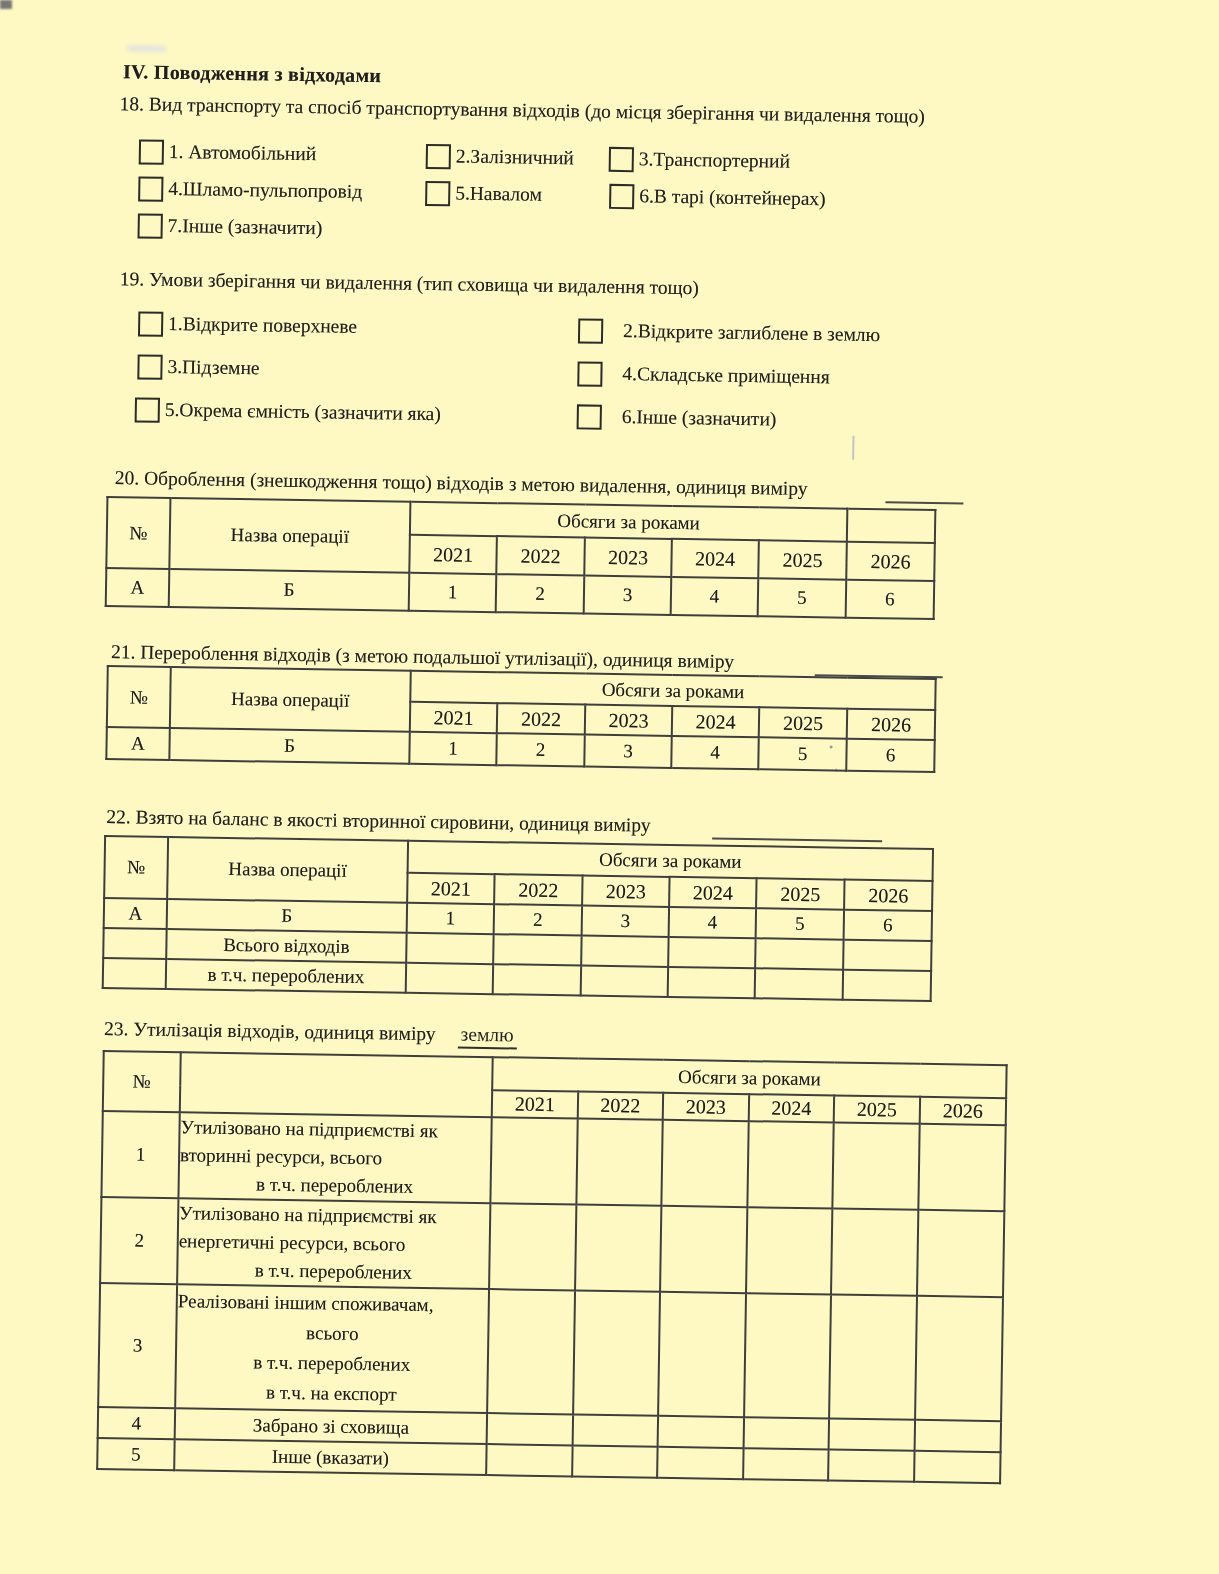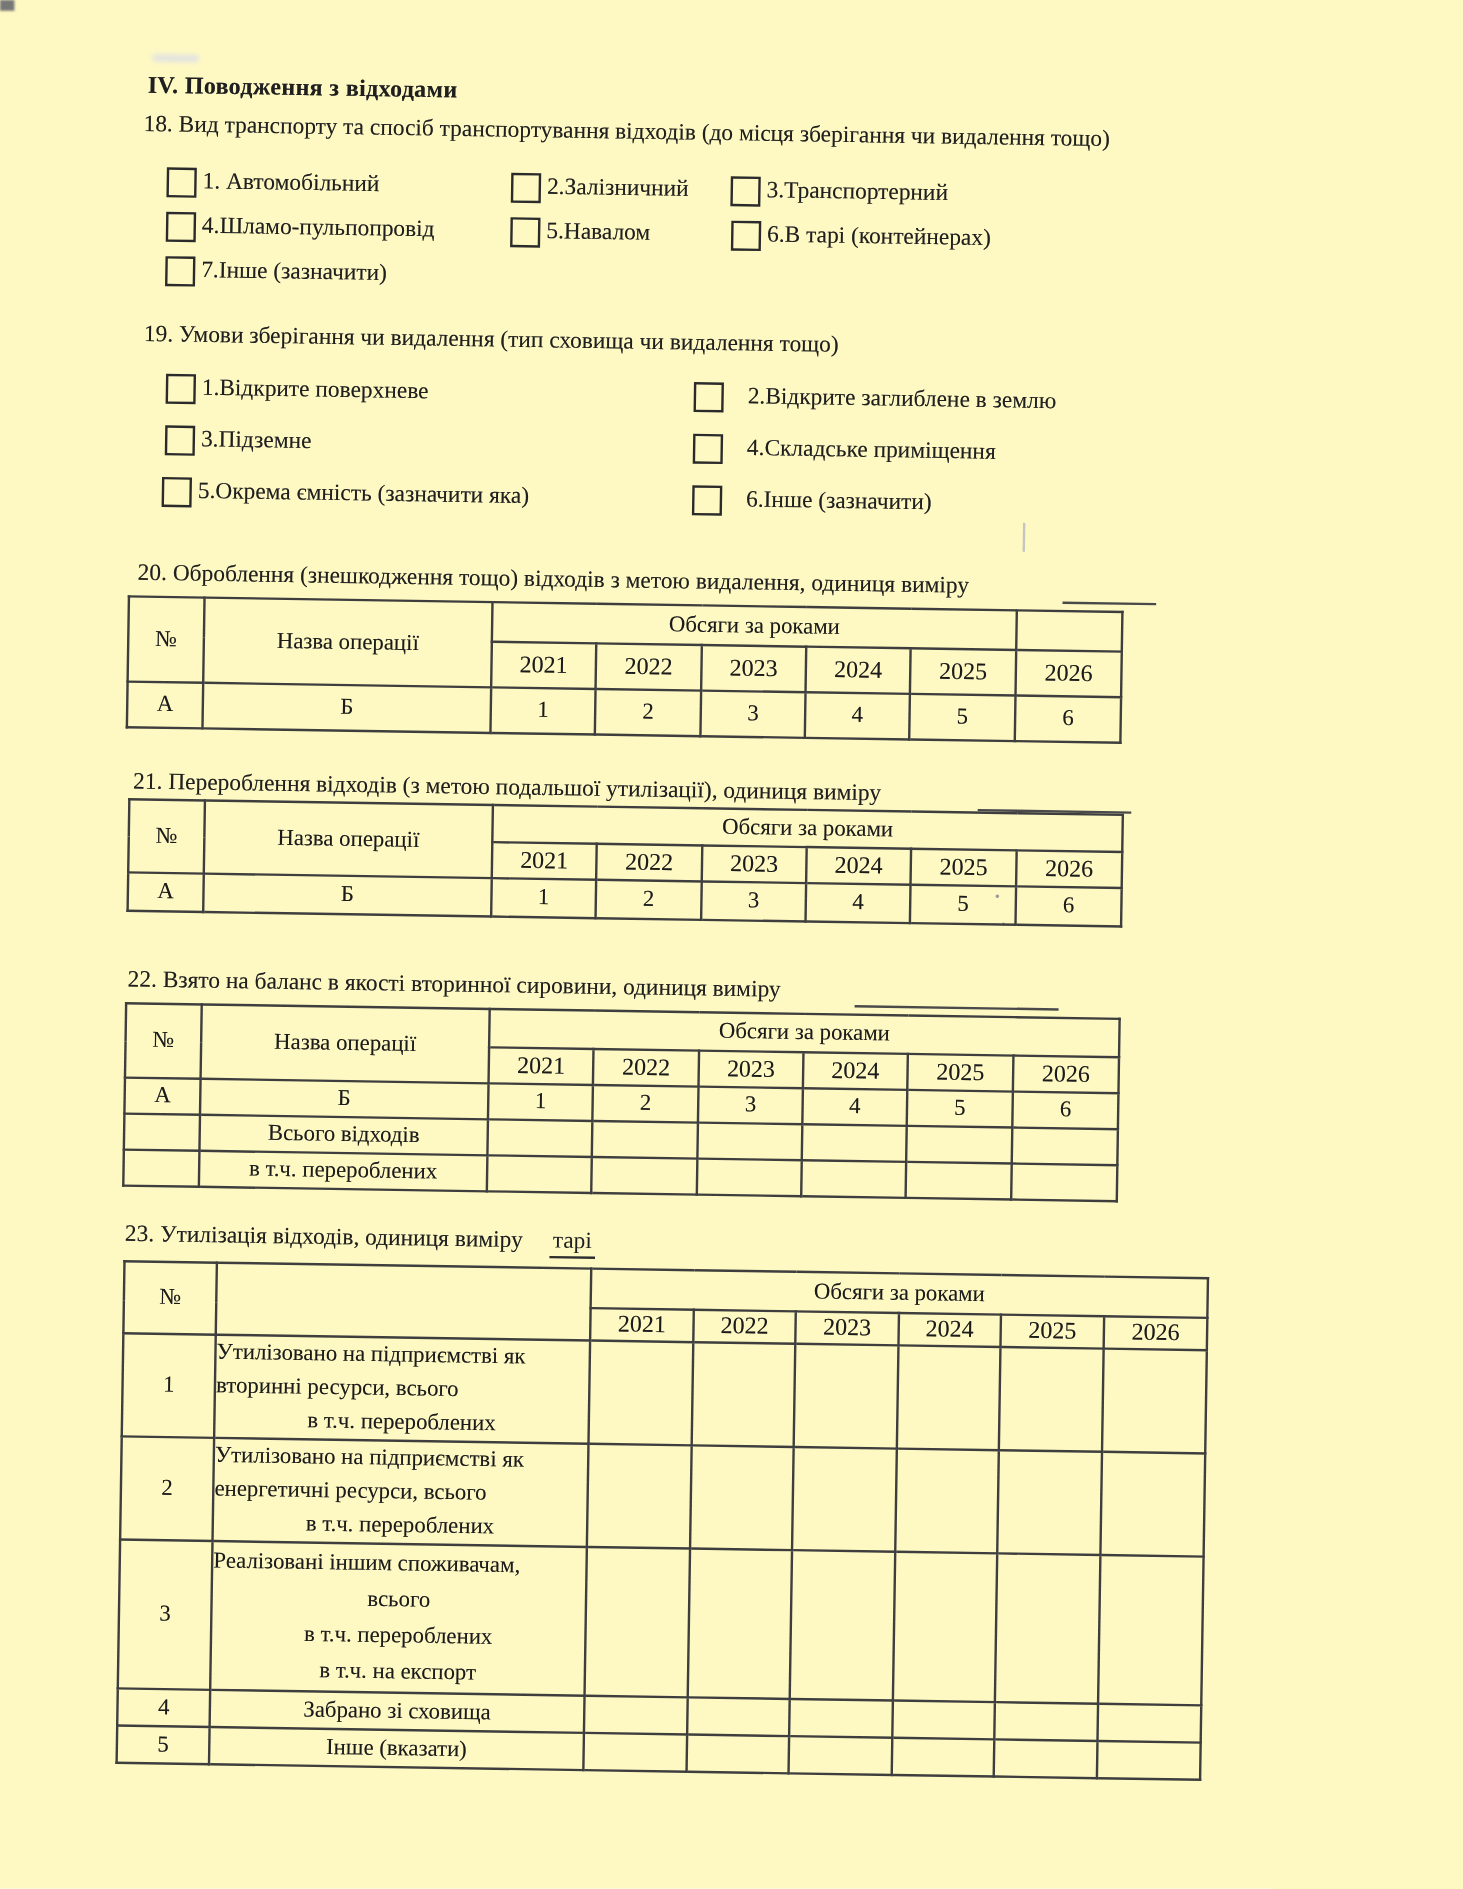--- a/index.html
+++ b/index.html
@@ -243,21 +243,21 @@
         <td></td>
         <td></td>
         <td></td>
         <td></td>
       </tr>
     </tbody>
       </table>
 
     <div class="abs" style="left:119px;top:1018px;display:flex;align-items:baseline;">
       <span class="title">23. Утилізація відходів, одиниця виміру</span>
-      <span class="unit-word">тарі</span>
+      <span class="unit-word">землю</span>
     </div>
 
     <table class="ftable" style="left:118px;top:1050px;width:903px;">
       <colgroup>
           <col style="width:77px">
           <col style="width:312px">
           <col style="width:86px">
           <col style="width:85px">
           <col style="width:86px">
           <col style="width:85px">

